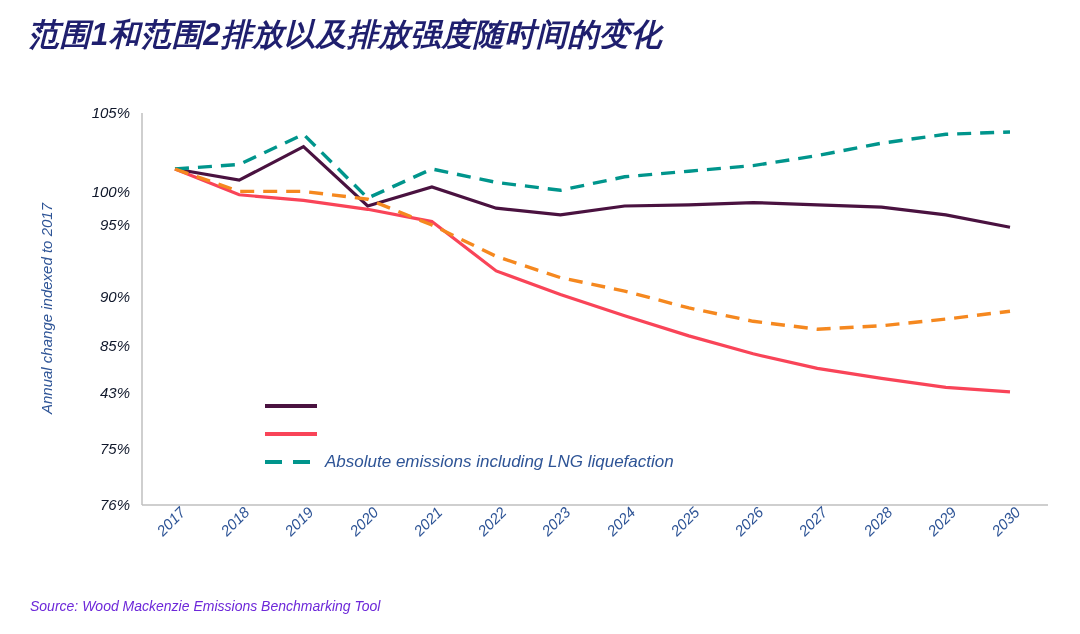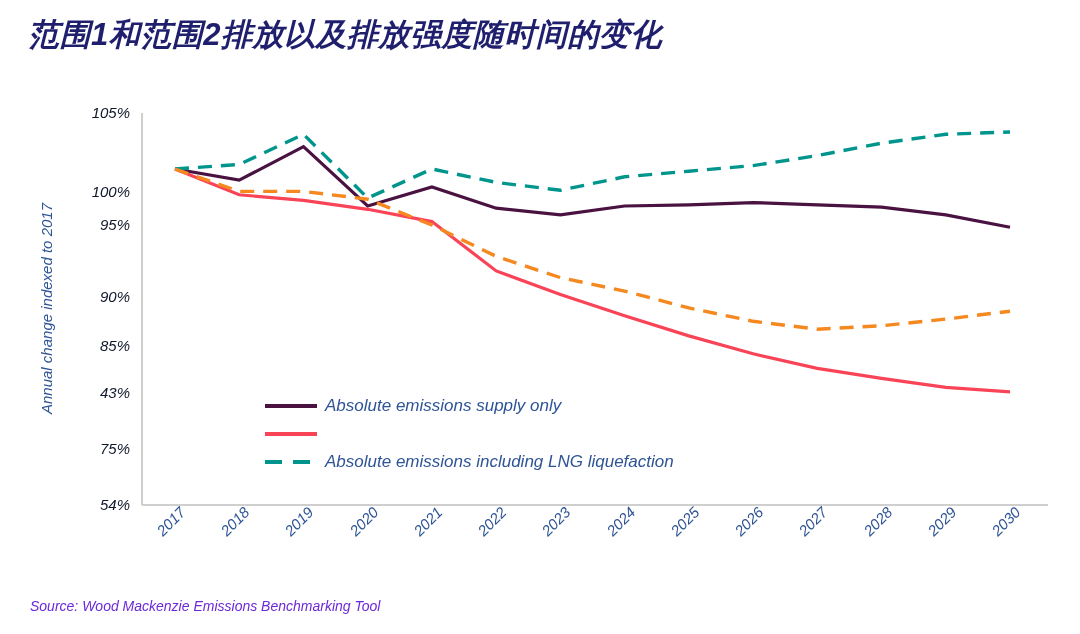--- a/index.html
+++ b/index.html
@@ -99,21 +99,21 @@
   <div id="y-axis-title">Annual change indexed to 2017</div>
 
   <div id="y-ticks">
       <div class="y-tick-label" style="top: 105px;">105%</div>
       <div class="y-tick-label" style="top: 161px; margin-top: 23px;">100%</div>
       <div class="y-tick-label" style="top: 217px;">95%</div>
       <div class="y-tick-label" style="top: 289px;">90%</div>
       <div class="y-tick-label" style="top: 329px; margin-top: 9px;">85%</div>
       <div class="y-tick-label" style="top: 385px;">43%</div>
       <div class="y-tick-label" style="top: 441px; text-align: right;">75%</div>
-      <div class="y-tick-label" style="top: 497px;">54%</div>
+      <div class="y-tick-label" style="top: 497px;">76%</div>
     </div>
 
   <svg id="plot-svg" width="1080" height="634">
     <line id="y-axis-line" x1="142" y1="113" x2="142" y2="505" stroke="#BFBFBF" stroke-width="1.5"></line>
     <line id="x-axis-line" x1="142" y1="505" x2="1048" y2="505" stroke="#BFBFBF" stroke-width="1.5"></line>
     <g id="series-group">
         <polyline points="175.0,169.0 239.2,180.2 303.5,146.6 367.7,206.0 431.9,186.9 496.2,208.2 560.4,214.9 624.6,206.0 688.8,204.8 753.1,202.6 817.3,204.8 881.5,207.1 945.8,214.9 1010.0,227.2" fill="none" stroke="#4A1240" stroke-width="3.2" stroke-linecap="butt" stroke-linejoin="miter"></polyline>
         <polyline points="175.0,169.0 239.2,194.8 303.5,200.4 367.7,209.3 431.9,221.6 496.2,270.9 560.4,294.4 624.6,315.7 688.8,335.9 753.1,353.8 817.3,368.4 881.5,378.4 945.8,387.4 1010.0,391.9" fill="none" stroke="#F94458" stroke-width="3.2" stroke-linecap="butt" stroke-linejoin="miter"></polyline>
         <polyline points="175.0,169.0 239.2,164.5 303.5,134.3 367.7,198.1 431.9,169.0 496.2,182.4 560.4,190.3 624.6,176.8 688.8,171.2 753.1,165.6 817.3,155.6 881.5,143.2 945.8,134.3 1010.0,132.0" fill="none" stroke="#00958C" stroke-width="3.4" stroke-linecap="butt" stroke-linejoin="miter" stroke-dasharray="14 9"></polyline>
         <polyline points="175.0,169.0 239.2,191.4 303.5,191.4 367.7,199.2 431.9,225.0 496.2,256.4 560.4,277.6 624.6,291.1 688.8,307.9 753.1,321.3 817.3,329.2 881.5,325.8 945.8,319.1 1010.0,311.2" fill="none" stroke="#F5881F" stroke-width="3.4" stroke-linecap="butt" stroke-linejoin="miter" stroke-dasharray="14 9"></polyline>
@@ -133,21 +133,20 @@
       <div class="x-tick-label" style="left: 731.077px; top: 527px;">2026</div>
       <div class="x-tick-label" style="left: 795.308px; top: 527px;">2027</div>
       <div class="x-tick-label" style="left: 859.538px; top: 527px;">2028</div>
       <div class="x-tick-label" style="left: 923.769px; top: 527px;">2029</div>
       <div class="x-tick-label" style="left: 988px; top: 527px;">2030</div>
     </div>
 
   <div id="legend">
       <div class="legend-row">
         <div class="legend-swatch" style="background: rgb(74, 18, 64);"></div>
-        <span class="legend-label">Absolute emissions supply only</span>
       </div>
       <div class="legend-row">
         <div class="legend-swatch" style="background: rgb(249, 68, 88);"></div>
       </div>
       <div class="legend-row">
         <div class="legend-swatch" style="background: repeating-linear-gradient(to right, rgb(0, 149, 140) 0px, rgb(0, 149, 140) 17px, transparent 17px, transparent 28px);"></div>
         <span class="legend-label">Absolute emissions including LNG liquefaction</span>
       </div>
     </div>
 

